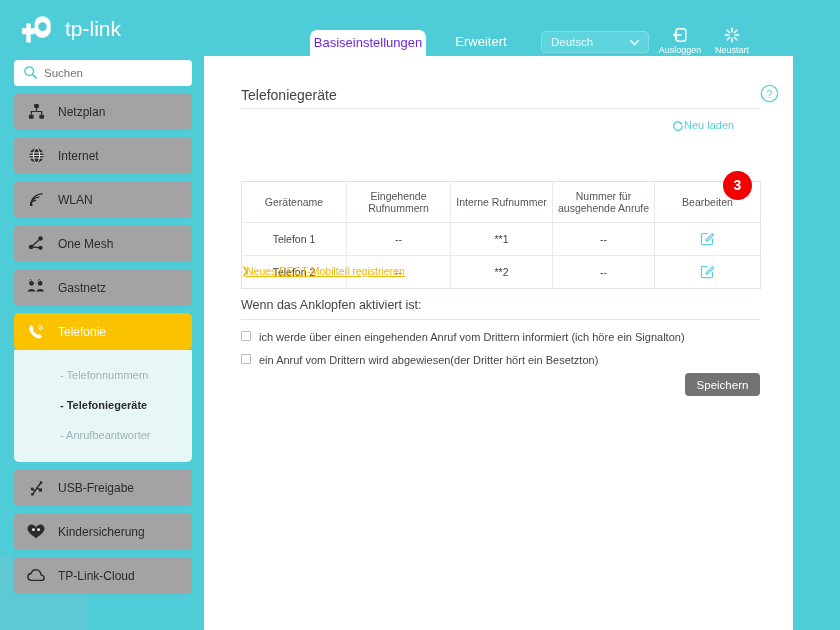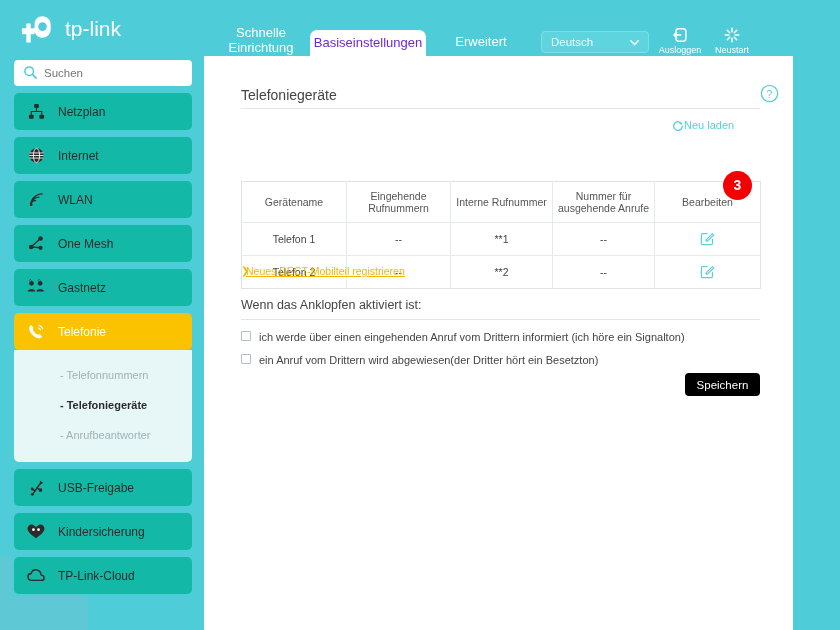--- a/index.html
+++ b/index.html
@@ -60,21 +60,21 @@
     position:relative; height:26px; background:#fff; border-radius:4px;
     margin-bottom:7px; display:flex; align-items:center; padding-left:30px;
   }
   #search-box input {
     border:none; outline:none; font-family:inherit; font-size:11.5px;
     color:#9aa3a8; width:130px; background:transparent;
   }
   #search-icon { position:absolute; left:9px; top:5px; }
 
   .nav-item {
-    height:37px; background:#14b8a6; border-radius:5px; margin-bottom:7px;
+    height:37px; background:#a3a3a3; border-radius:5px; margin-bottom:7px;
     display:flex; align-items:center; cursor:pointer;
   }
   .nav-item .nav-ic { width:44px; display:flex; justify-content:center; align-items:center; }
   .nav-item .nav-lb { font-size:12px; color:#2b2b2b; }
   .nav-item.active { background:#fbc200; }
   .nav-item.active .nav-lb { color:#fff; }
 
   #sub-group {
     background:#e7f7f8; border-radius:0 0 5px 5px; margin-top:-7px;
     margin-bottom:7px; padding:10px 0 12px 0;
@@ -139,21 +139,21 @@
   .cbrow { position:absolute; left:37px; font-size:11px; color:#444; display:flex; align-items:flex-start; }
   #cbrow1 { top:275px; }
   #cbrow2 { top:298px; }
   .cbbox {
     width:10px; height:10px; border:1px solid #b6bdc0; background:#fff;
     border-radius:1px; margin-right:8px; cursor:pointer; flex:none;
   }
 
   #save-btn {
     position:absolute; left:481px; top:317px; width:75px; height:23px;
-    background:#000000; color:#fff; font-size:11.5px; border:none;
+    background:#737373; color:#fff; font-size:11.5px; border:none;
     border-radius:4px; cursor:pointer; font-family:inherit;
   }
 </style>
 </head>
 <body>
 
 <div id="page-bg"></div>
 <div id="white-right"></div>
 <div id="teal-left-strip"></div>
 <div id="teal-left-strip2"></div>
@@ -161,21 +161,20 @@
 <div id="header">
 
   <div id="logo">
     <svg width="136" height="30" viewBox="0 0 136 30">
       <path d="M24.5 2.2c-4.6 0-7.9 3.3-7.9 7.8v4.3h-3.9V9.6H8.3v4.7H3.9v5.9h4.4v8.4h4.4v-8.4h3.9v-4.3c0 4.5 3.3 7.8 7.9 7.8 4.6 0 8.2-3.6 8.2-8.2v-5C32.7 5.8 29.1 2.2 24.5 2.2z" fill="#ffffff"></path>
       <circle cx="24.5" cy="12.6" r="4.3" fill="#4ecdd8"></circle>
       <text x="47" y="22" font-family="Liberation Sans, sans-serif" font-size="21" fill="#ffffff">tp-link</text>
     </svg>
   </div>
 
-  <div class="tab" id="tab-quick">Schnelle Einrichtung</div>
   <div class="tab" id="tab-basic">Basiseinstellungen</div>
   <div class="tab" id="tab-advanced">Erweitert</div>
 
   <div id="lang-select">
     <span>Deutsch</span>
     <svg id="lang-chevron" viewBox="0 0 12 12">
       <path d="M2 4 L6 8.3 L10 4" fill="none" stroke="#eafcff" stroke-width="1.7" stroke-linecap="round"></path>
     </svg>
   </div>
 

